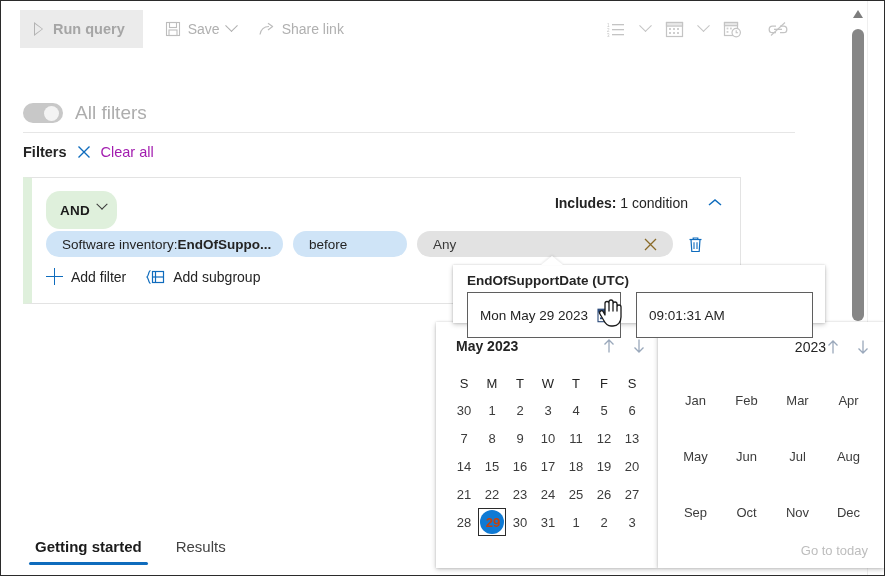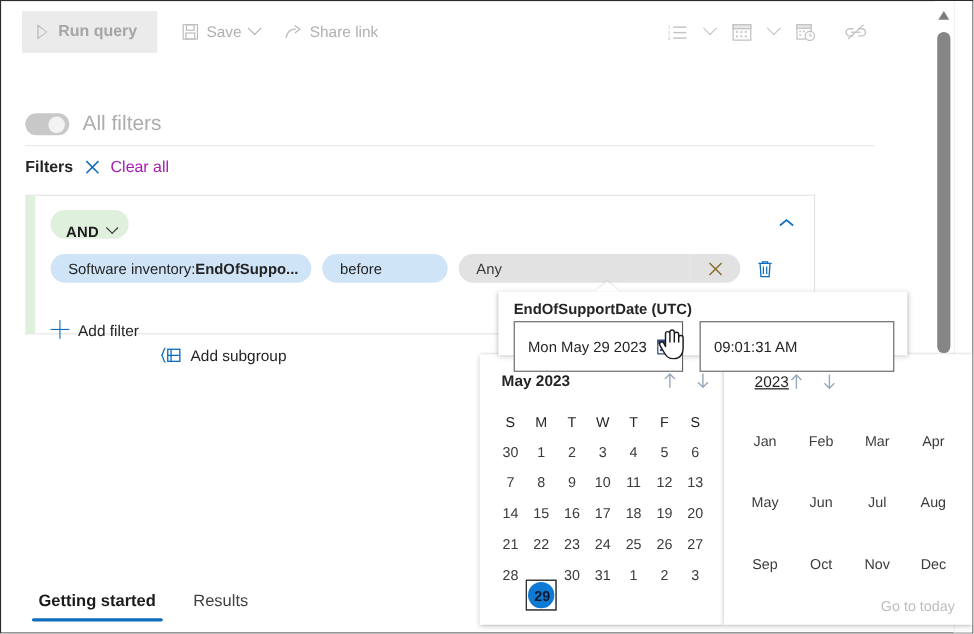--- a/index.html
+++ b/index.html
@@ -135,23 +135,23 @@
   
   .group-card {
     position: absolute; left: 22px; top: 176px;
     width: 718px; height: 127px;
     background: #ffffff;
     border: 1px solid #e3e3e3;
     border-left: 9px solid #dff0dc;
   }
   .group-top {
     position: absolute; left: 14px; top: 13px;
-    display: flex; align-items: center; gap: 8px;
+    display: flex; align-items: flex-start; gap: 8px;
     background: #dff0dc; border-radius: 14px;
-    height: 26px; padding: 12px 11px 0 14px;
+    height: 38px; padding: 12px 11px 0 14px;
   }
   .and-label { font-size: 13.5px; font-weight: bold; color: #1b1b1b; letter-spacing: .3px; }
   .and-chev {
     display: inline-block; width: 8px; height: 8px;
     border-right: 1.5px solid #3a3a3a;
     border-bottom: 1.5px solid #3a3a3a;
     transform: rotate(45deg) translate(-2px,-2px);
   }
   .includes {
     position: absolute; right: 52px; top: 17px;
@@ -201,21 +201,21 @@
   }
 
   .addrow {
     position: absolute; left: 14px; top: 90px;
     display: flex; align-items: center;
   }
   .addlink {
     display: flex; align-items: center; gap: 8px;
     font-size: 14px; color: #242424;
   }
-  .addlink.second { margin-left: 20px; margin-top: 47px; }
+  .addlink.second { margin-left: 20px; }
   .plus {
     position: relative; width: 17px; height: 17px;
   }
   .plus::before, .plus::after {
     content: ""; position: absolute; background: #0f6cbd;
   }
   .plus::before { left: 0; top: 7.5px; width: 17px; height: 1.8px; }
   .plus::after { left: 7.6px; top: 0; width: 1.8px; height: 17px; }
 
   
@@ -280,22 +280,21 @@
   }
   .dow {
     height: 26px; display: flex; align-items: center; justify-content: center;
     font-size: 13px; color: #242424;
   }
   .day {
     height: 28px; display: flex; align-items: center; justify-content: center;
     font-size: 13px; color: #3c3c3c; position: relative;
   }
   .day.sel {
-    color: #0f172a;
-    margin-top: 19px;
+    color: #c2410c;
   }
   .day.sel .circ {
     position: absolute; left: 50%; top: 50%;
     transform: translate(-50%,-50%);
     width: 24px; height: 24px; border-radius: 50%;
     background: #0f7ad4; z-index: 0;
   }
   .day.sel .focusbox {
     position: absolute; left: 50%; top: 50%;
     transform: translate(-50%,-50%);
@@ -306,22 +305,22 @@
 
   
   .year-panel {
     position: absolute; left: 657px; top: 321px;
     width: 226px; height: 246px;
     background: #fff;
     box-shadow: 0 1.6px 5px rgba(0,0,0,.22), 0 0 2px rgba(0,0,0,.16);
     z-index: 18;
   }
   .yr-head {
-    position: absolute; left: 28px; top: 17px; right: 14px;
-    display: flex; align-items: center; justify-content: flex-start; text-decoration: underline;
+    position: absolute; left: 8px; top: 17px; right: 14px;
+    display: flex; align-items: center; justify-content: flex-end;
   }
   .yr-title { font-size: 14px; color: #242424; }
   .month-grid {
     position: absolute; left: 12px; top: 50px;
     width: 204px;
     display: grid; grid-template-columns: repeat(4, 51px);
   }
   .mon {
     height: 56px; display: flex; align-items: center; justify-content: center;
     font-size: 13px; color: #3c3c3c;
@@ -476,20 +475,24 @@
     <span class="clear-all">Clear all</span>
   </div>
 
   <div class="group-card">
 
     <div class="group-top">
       <span class="and-label">AND</span>
       <span class="and-chev"></span>
     </div>
 
+    <div class="includes">
+      <b>Includes:</b>
+      <span>1 condition</span>
+    </div>
 
     <svg class="collapse-chev" viewBox="0 0 14 9">
       <path d="M1 7 L7 2 L13 7" fill="none" stroke="#0f6cbd" stroke-width="1.5"></path>
     </svg>
 
     <div class="cond-row">
       <div class="pill" id="pill-field">
         <span>Software inventory: </span>
           <b>EndOfSuppo...</b>
       </div>

